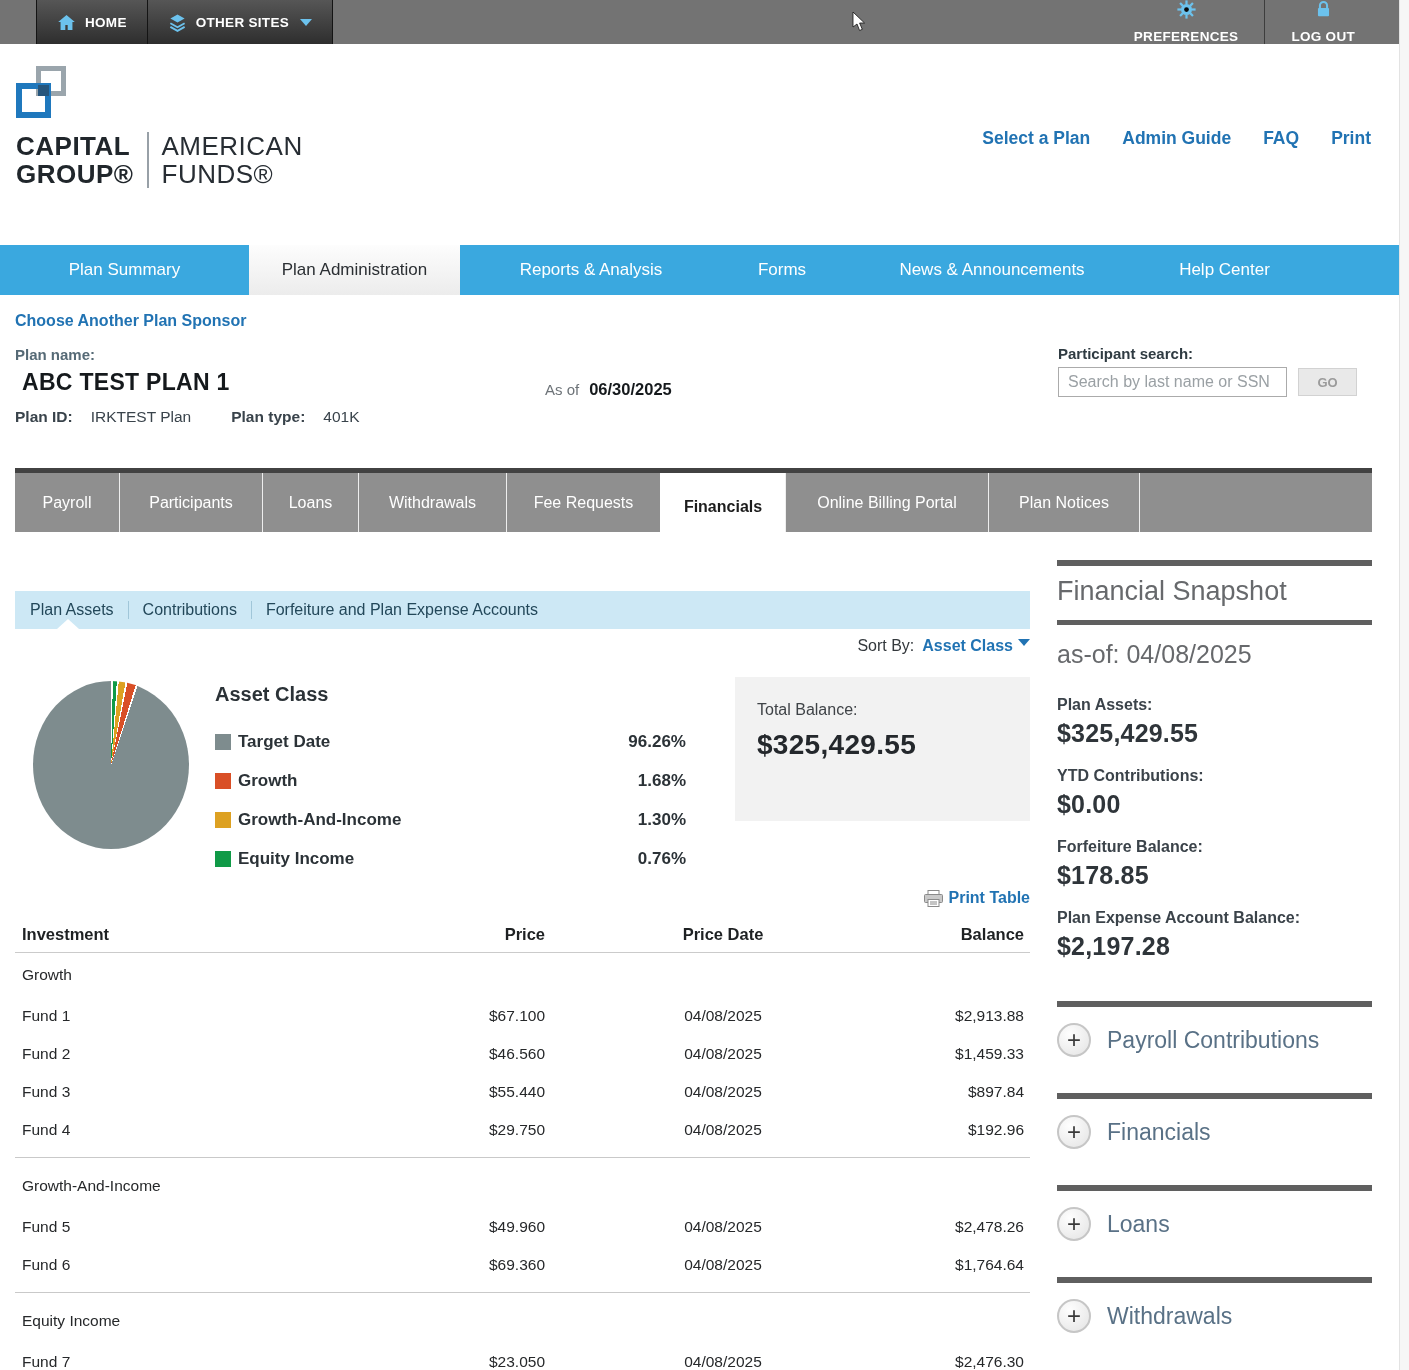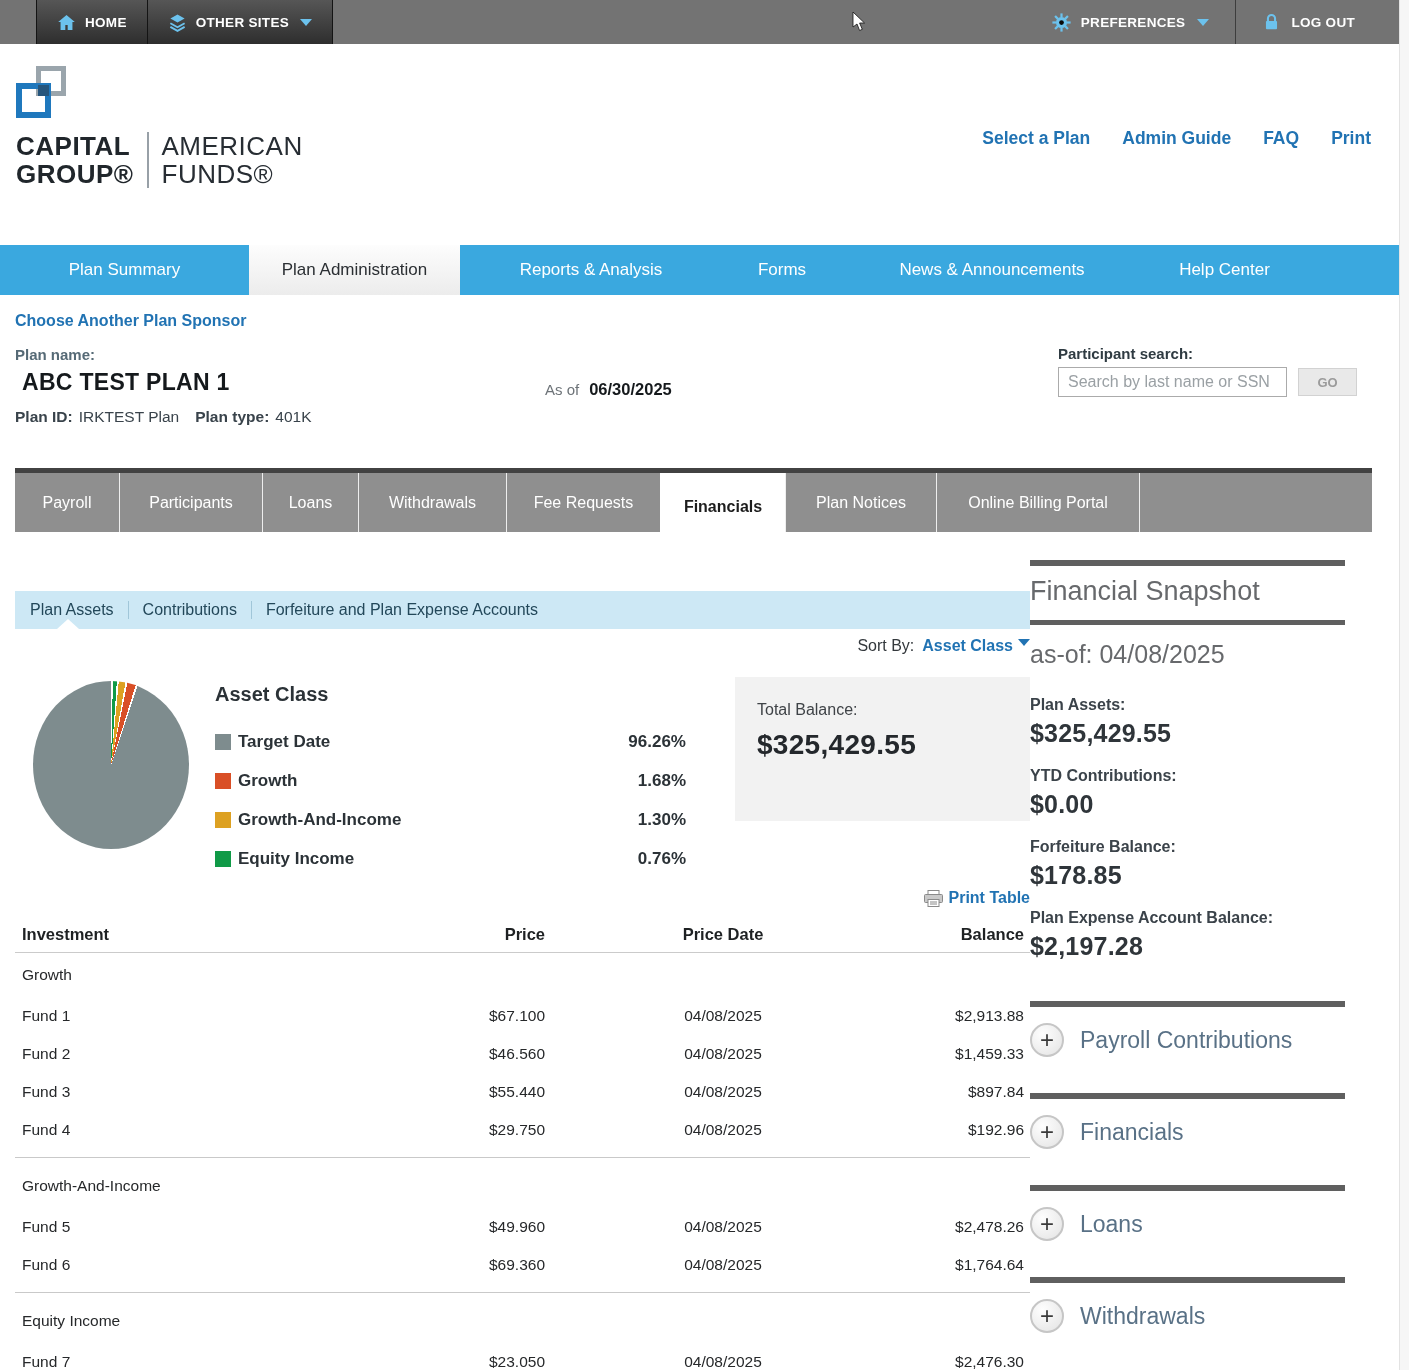--- a/index.html
+++ b/index.html
@@ -10,21 +10,21 @@
   
   .topbar { position:relative; height:44px; background:#737373; display:flex; align-items:stretch; }
   .tb-btn { display:flex; align-items:center; gap:9px; padding:0 20px;
             background:linear-gradient(#565656,#2e2e2e); border-right:1px solid #141414;
             color:#fff; font-size:13.5px; font-weight:700; letter-spacing:.3px; cursor:pointer; }
   .tb-btn:first-child { margin-left:36px; border-left:1px solid #141414; }
   .tb-site-label { display:flex; align-items:center; color:#fff; font-size:14.5px; font-weight:700;
                    letter-spacing:.3px; padding-left:28px; }
   .tb-right { margin-left:auto; display:flex; align-items:stretch; }
   .tb-plain { display:flex; align-items:center; gap:10px; padding:0 26px; color:#fff;
-              font-size:13.5px; font-weight:700; letter-spacing:.3px; cursor:pointer; }
+              font-size:13.5px; font-weight:700; letter-spacing:.3px; cursor:pointer;flex-direction:column; }
   .tb-vsep { width:1px; background:#3d3d3d; }
   .tb-caret { width:0; height:0; border-left:6px solid transparent; border-right:6px solid transparent;
               border-top:7px solid #6cc2ed; margin-left:2px; }
   .tb-icon { width:19px; height:19px; flex:0 0 auto; }
   .tb-pad-right { width:28px; }
   .cursor { position:absolute; left:852px; top:12px; z-index:50; }
 
   
   .masthead { position:relative; height:201px; background:#fff; }
   .logo-mark { position:absolute; left:16px; top:22px; width:54px; height:56px; }
@@ -45,21 +45,21 @@
   .nav-item.active { background:linear-gradient(#fdfdfd,#ececec); color:#2b2f33; }
 
   
   .plan-header { position:relative; height:173px; background:#fff; font-size:15px; }
   .back-link { position:absolute; left:15px; top:17px; color:#2173b3; font-size:16px; font-weight:700; cursor:pointer; }
   .pn-label { position:absolute; left:15px; top:51px; color:#566a76; font-size:15px; font-weight:700; }
   .pn-name { position:absolute; left:22px; top:74px; color:#15191c; font-size:23px; font-weight:700; letter-spacing:.3px; }
   .asof-row { position:absolute; left:545px; top:85px; display:flex; align-items:baseline; gap:10px; }
   .asof-label { color:#6d7378; font-size:15px; }
   .asof-date { color:#15191c; font-size:16.5px; font-weight:700; }
-  .ids-row { position:absolute; left:15px; top:113px; display:flex; gap:6px; color:#39434b; font-size:15.5px; }
+  .ids-row { position:absolute; left:15px; top:113px; display:flex; gap:18px; color:#39434b; font-size:15.5px; }
   .ids-row .lbl { font-weight:700; }
   .ids-row .gap { width:4px; }
   .ps-label { position:absolute; left:1058px; top:50px; color:#2f3b42; font-size:15px; font-weight:700; }
   .ps-input { position:absolute; left:1058px; top:72px; width:229px; height:30px; border:1px solid #ababab;
               padding:0 9px; font-size:16px; color:#444; font-family:"Liberation Sans",sans-serif; }
   .ps-input::placeholder { color:#9aa0a4; }
   .ps-go { position:absolute; left:1298px; top:73px; width:59px; height:28px; background:#e9e9e9;
            border:1px solid #d2d2d2; color:#9b9b9b; font-size:13px; font-weight:700;
            font-family:"Liberation Sans",sans-serif; cursor:pointer; }
 
@@ -69,21 +69,21 @@
   .plan-tabs { display:flex; height:59px; background:#8f8f8f; }
   .plan-tab { display:flex; align-items:center; justify-content:center; color:#fff; font-size:16px;
               font-weight:400; border-left:1px solid rgba(255,255,255,.85); cursor:pointer; }
   .plan-tab:first-child { border-left:none; }
   .plan-tab.active { background:#fff; color:#1d1d1d; font-weight:700; height:67px; position:relative; z-index:2; }
   .plan-tab.filler { flex:1; cursor:default; }
 
   
   .content { display:flex; align-items:flex-start; }
   .left-col { width:1015px; margin-left:15px; }
-  .sidebar { width:315px; }
+  .sidebar { width:315px; margin-left:27px; }
 
   
   .subtabs { position:relative; margin-top:59px; height:38px; background:#cde8f5;
              display:flex; align-items:center; padding-left:15px; }
   .subtab { color:#23485a; font-size:16px; cursor:pointer; }
   .subtab-sep { width:1px; height:18px; background:#a0c6d9; margin:0 14px; }
   .subtab-caret { position:absolute; left:42px; bottom:0; width:0; height:0;
                   border-left:11px solid transparent; border-right:11px solid transparent;
                   border-bottom:10px solid #fff; }
   .sort-row { margin-top:7px; height:20px; display:flex; justify-content:flex-end; align-items:center; gap:8px; }
@@ -250,22 +250,22 @@
 
   <div class="plan-tabs-wrap">
     <div class="plan-tabs-strip"></div>
     <div class="plan-tabs" id="plan-tabs">
         <div class="plan-tab" style="width: 104px;">Payroll</div>
         <div class="plan-tab" style="width: 143px;">Participants</div>
         <div class="plan-tab" style="width: 96px;">Loans</div>
         <div class="plan-tab" style="width: 148px;">Withdrawals</div>
         <div class="plan-tab" style="width: 154px;">Fee Requests</div>
         <div class="plan-tab active" style="width: 125px;">Financials</div>
+        <div class="plan-tab" style="width: 203px;">Online Billing Portal</div>
         <div class="plan-tab" style="width: 151px;">Plan Notices</div>
-        <div class="plan-tab" style="width: 203px;">Online Billing Portal</div>
         <div class="plan-tab filler"></div>
       </div>
   </div>
 
   <main class="content">
     <div class="left-col">
 
       <div class="subtabs" id="subtabs">
           <span class="subtab active">Plan Assets</span>
           <span class="subtab-sep"></span>

